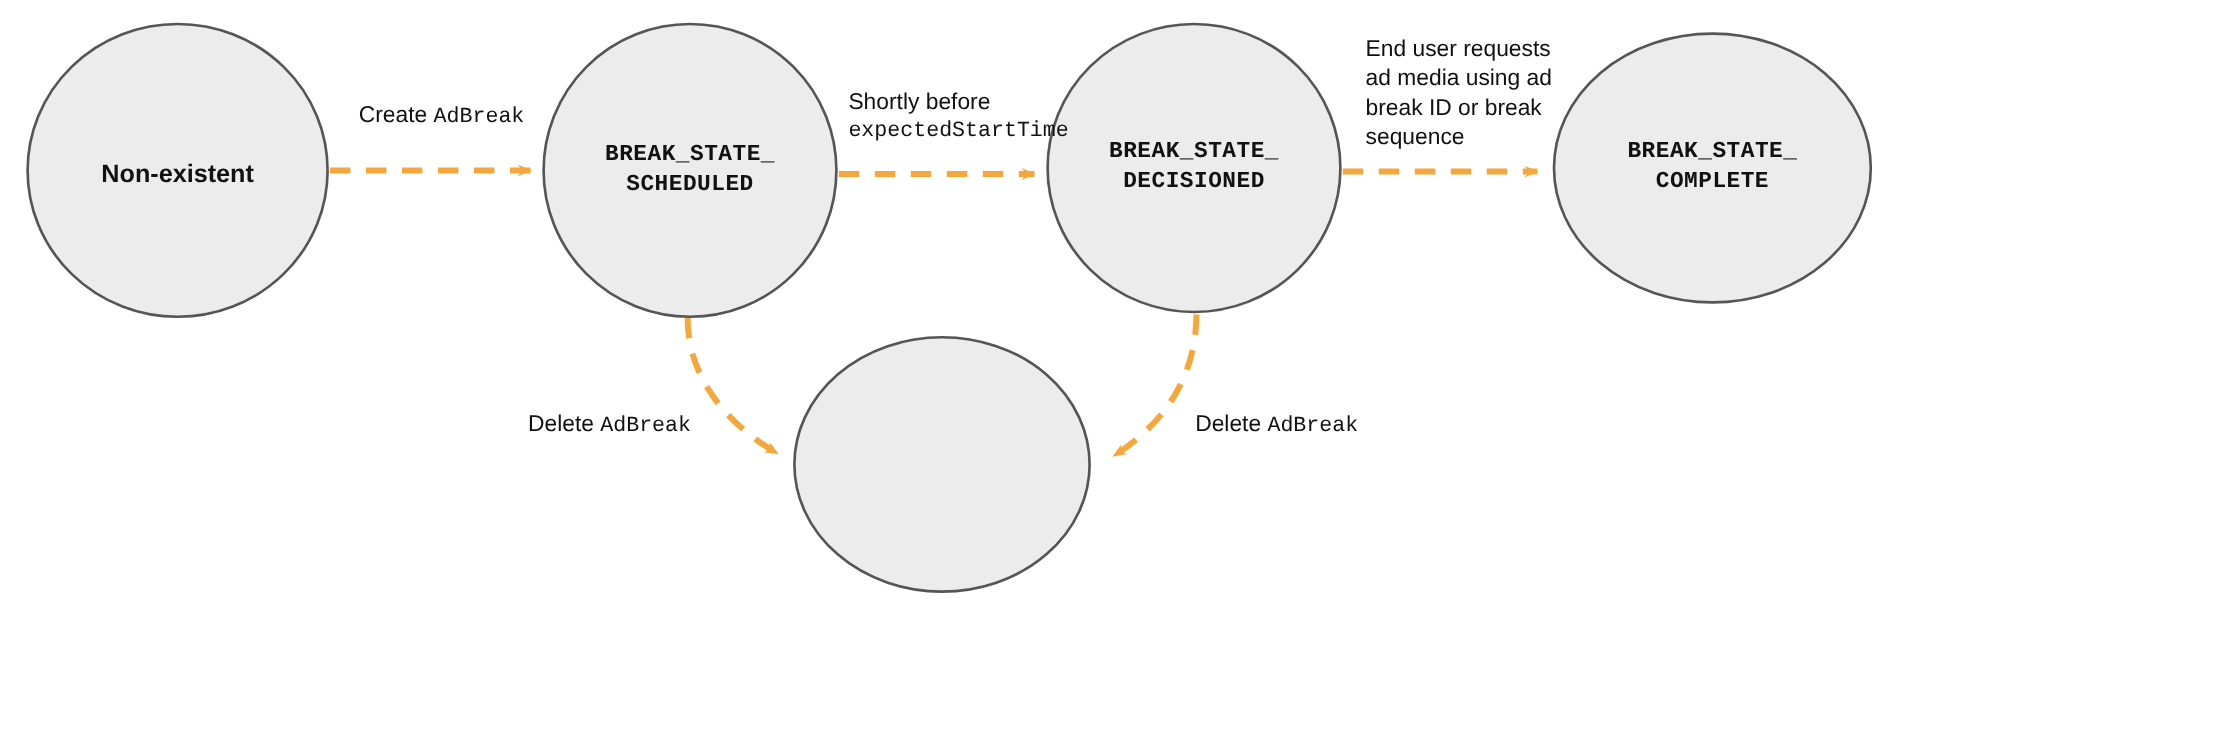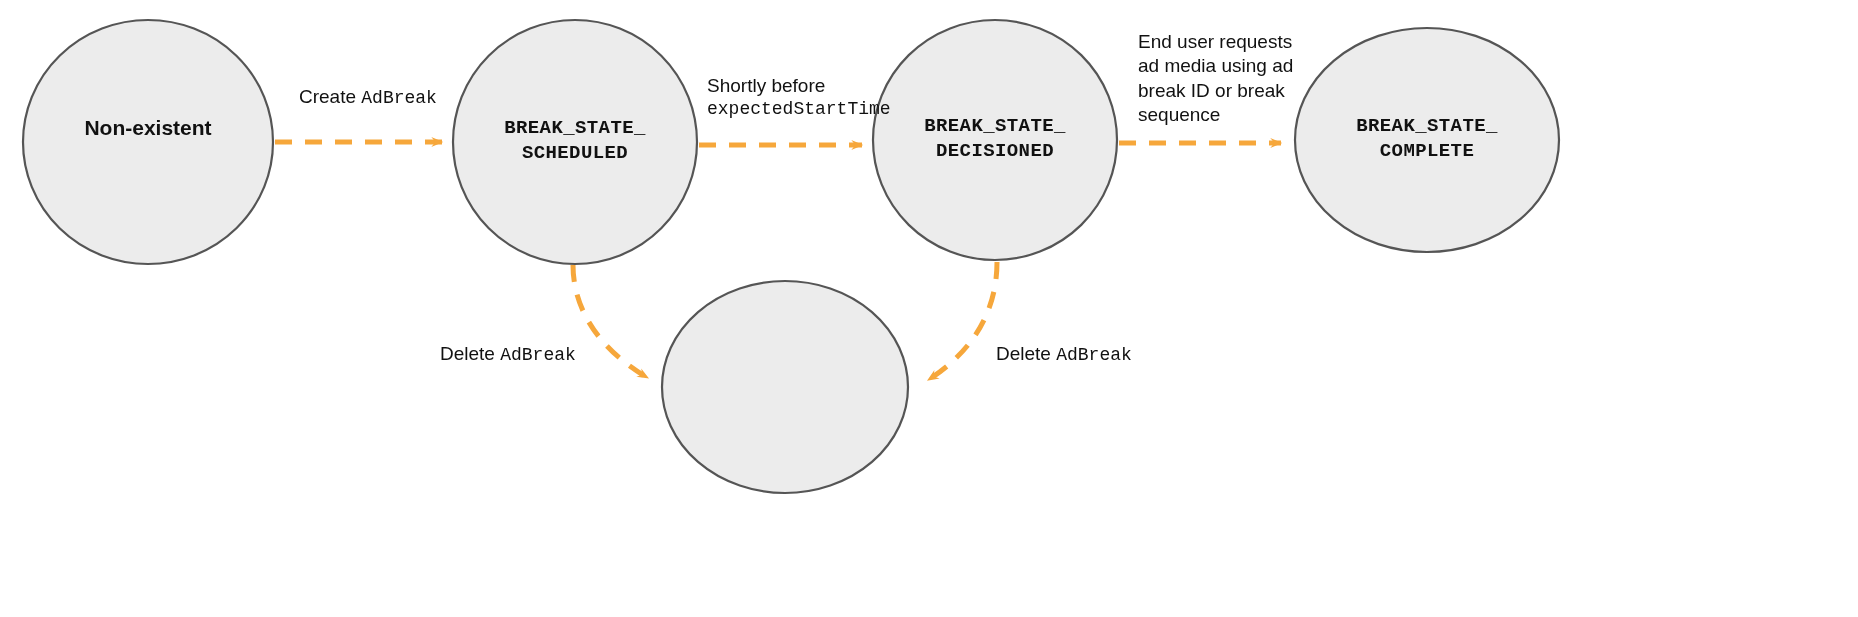--- a/index.html
+++ b/index.html
@@ -65,21 +65,21 @@
 
     <path d="M699,145 L862,145" fill="none" stroke="#f6a73b" stroke-width="5" stroke-dasharray="17,13" marker-end="url(#arrowOpen)"></path>
 
     <path d="M1119,143 L1281,143" fill="none" stroke="#f6a73b" stroke-width="5" stroke-dasharray="17,13" marker-end="url(#arrowOpen)"></path>
 
     <path d="M573,265 C573,310 600,350 648,378" fill="none" stroke="#f6a73b" stroke-width="5" stroke-dasharray="17,13" marker-end="url(#arrowOpen)"></path>
 
     <path d="M997,262 C997,312 972,352 928,380" fill="none" stroke="#f6a73b" stroke-width="5" stroke-dasharray="17,13" marker-end="url(#arrowOpen)"></path>
   </svg>
 
-  <div class="node-label sans" style="left:48px;top:114px;width:200px;">Non-existent</div>
+  <div class="node-label sans" style="left:48px;top:132px;width:200px;">Non-existent</div>
 
   <div class="node-label mono" style="left:455px;top:116px;width:240px;">BREAK_STATE_
 SCHEDULED</div>
 
   <div class="node-label mono" style="left:875px;top:114px;width:240px;">BREAK_STATE_
 DECISIONED</div>
 
   <div class="node-label mono" style="left:1307px;top:114px;width:240px;">BREAK_STATE_
 COMPLETE</div>
 

